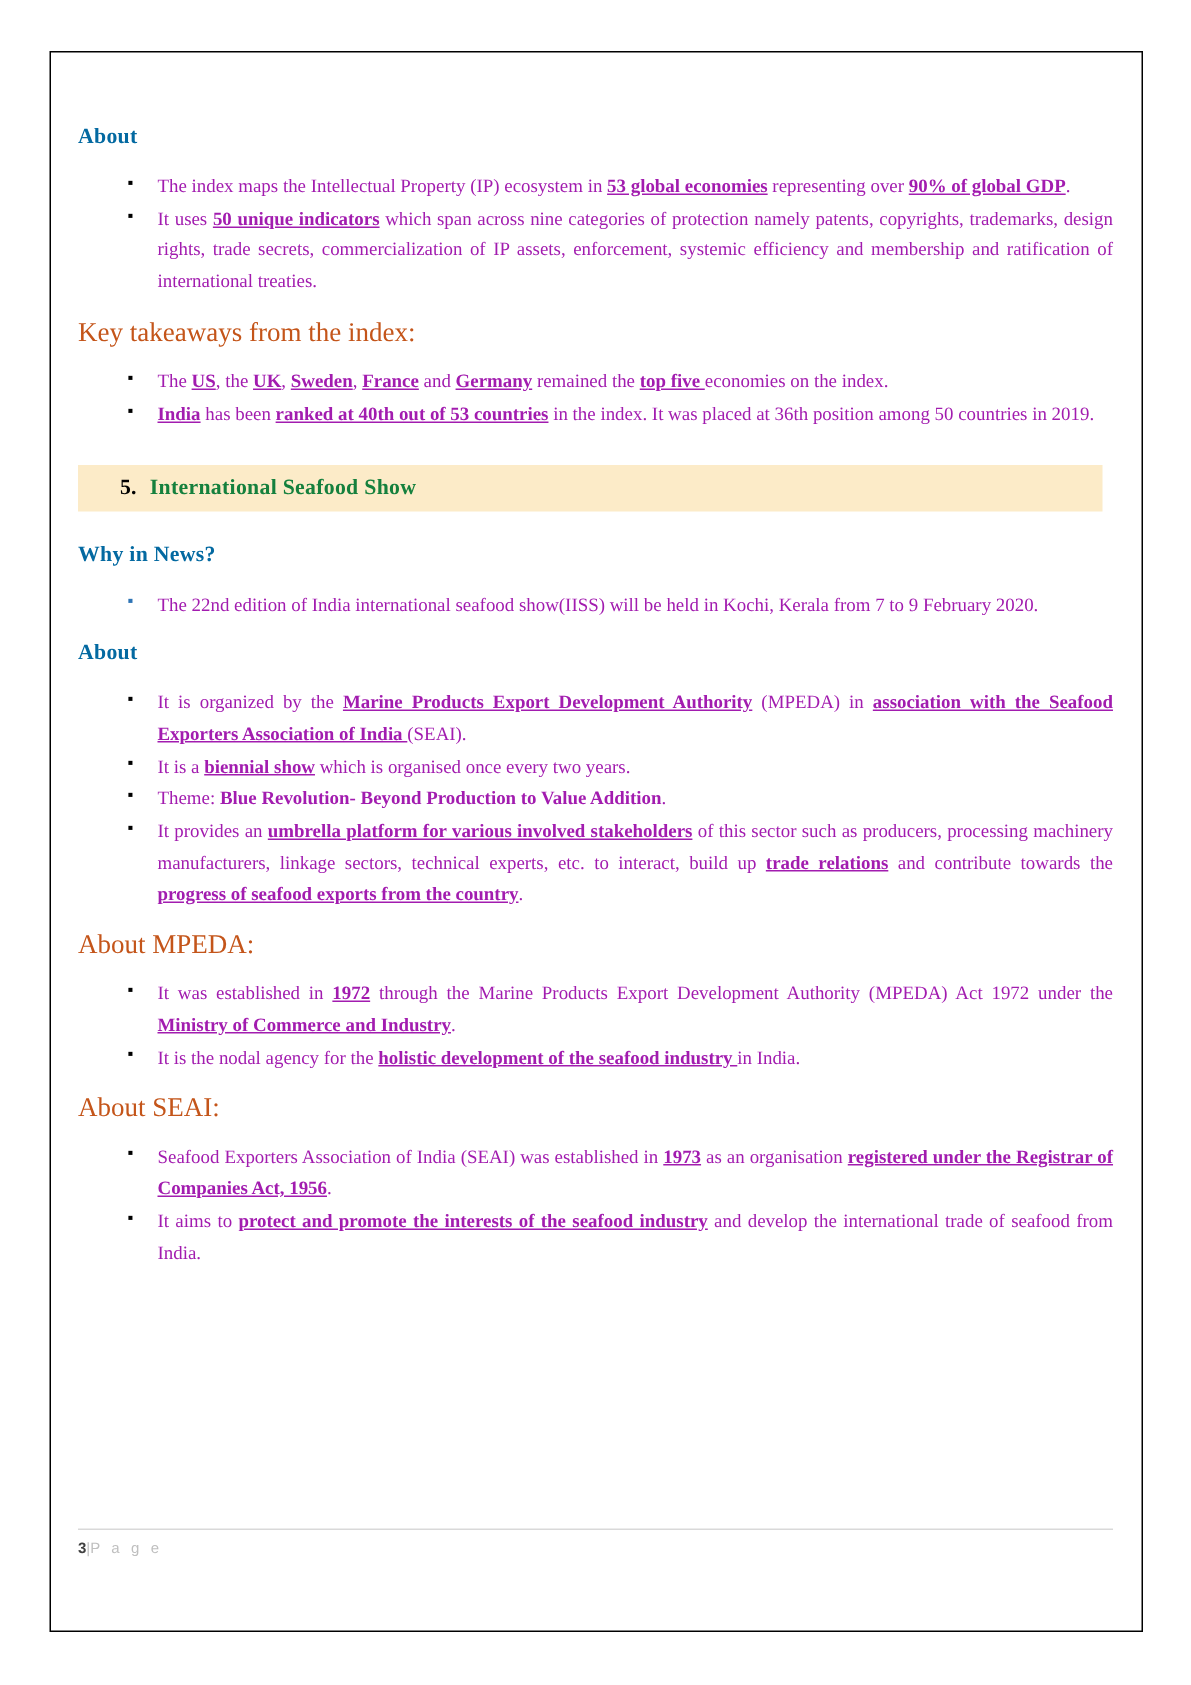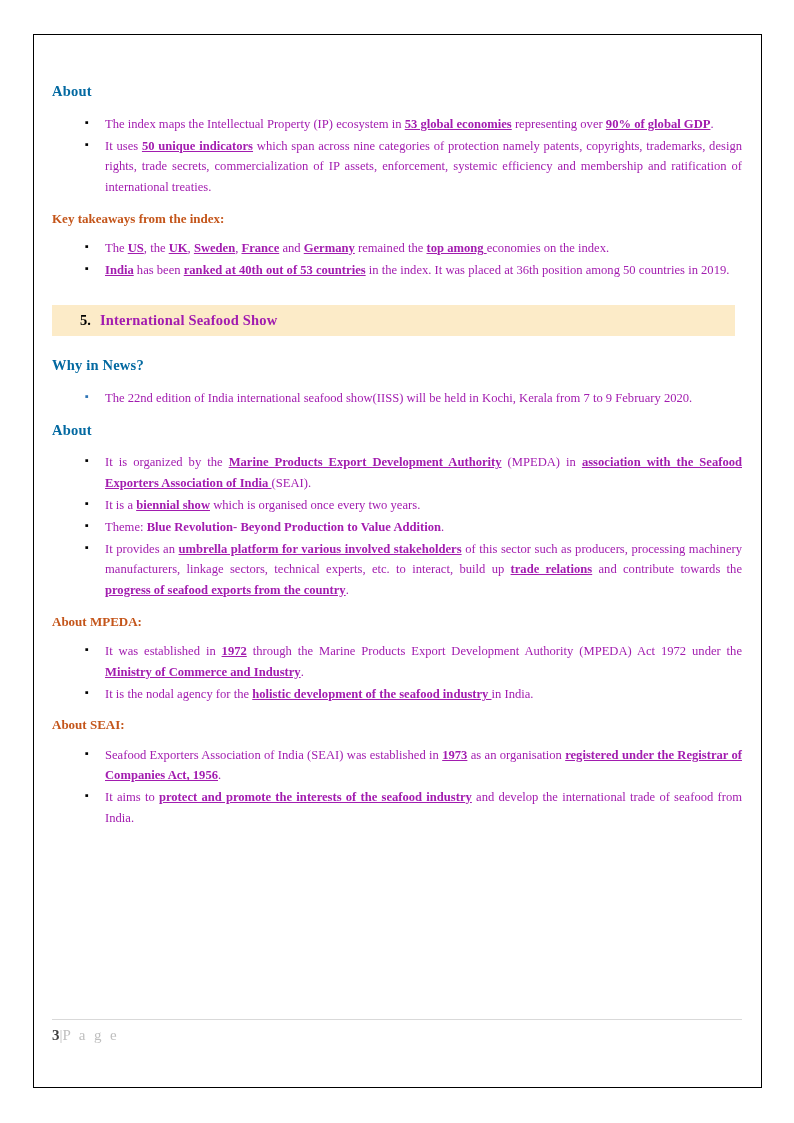--- a/index.html
+++ b/index.html
@@ -37,22 +37,22 @@
   .h-blue {
     color: #0369a1;
     font-weight: bold;
     font-size: 14.5px;
     letter-spacing: 0.2px;
     margin: 0 0 14px 0;
     line-height: 1.1;
   }
   .h-orange {
     color: #C4551A;
-    font-weight: bold;
-    font-size: 13px;
+    font-weight: normal;
+    font-size: 18px;
     margin: 0 0 12px 0;
     line-height: 1.1;
   }
 
   
   .banner {
     background: #FCEBC8;
     width: 683px;
     height: 31px;
     display: flex;
@@ -62,21 +62,21 @@
   .banner-num {
     font-weight: bold;
     font-size: 14.5px;
     color: #000;
     padding-left: 28px;
     padding-right: 9px;
   }
   .banner-title {
     font-weight: bold;
     font-size: 14.5px;
-    color: #a21caf;
+    color: #15803d;
     letter-spacing: 0.2px;
   }
 
   
   .blist {
     list-style: none;
     margin: 0 0 14px 0;
     padding: 0;
   }
   .blist li {
@@ -112,24 +112,24 @@
     left: 52px;
     top: 1019px;
     width: 690px;
   }
   .footer-rule {
     border-top: 1px solid #D9D9D9;
     width: 690px;
     margin-bottom: 7px;
   }
   .footer-text {
-    font-size: 15px;
+    font-size: 10px;
     color: #BFBFBF;
     letter-spacing: 2.4px;
-    font-family: Liberation Serif, serif;
+    font-family: Liberation Sans, sans-serif;
   }
   .footer-text .pg-num {
     color: #404040;
     font-weight: bold;
     letter-spacing: 0;
   }
   .footer-text .sep {
     color: #BFBFBF;
     letter-spacing: 0;
   }
@@ -142,21 +142,21 @@
 <div class="content">
 
   <h2 class="h-blue">About</h2>
   <ul class="blist">
       <li><span>The index maps the Intellectual Property (IP) ecosystem in </span><span class="bu">53 global economies</span><span> representing over </span><span class="bu">90% of global GDP</span><span>.</span></li>
       <li><span>It uses </span><span class="bu">50 unique indicators</span><span> which span across nine categories of protection namely patents, copyrights, trademarks, design rights, trade secrets, commercialization of IP assets, enforcement, systemic efficiency and membership and ratification of international treaties.</span></li>
     </ul>
 
   <h3 class="h-orange">Key takeaways from the index:</h3>
   <ul class="blist">
-      <li><span>The </span><span class="bu">US</span><span>, the </span><span class="bu">UK</span><span>, </span><span class="bu">Sweden</span><span>, </span><span class="bu">France</span><span> and </span><span class="bu">Germany</span><span> remained the </span><span class="bu">top among </span><span>economies on the index.</span></li>
+      <li><span>The </span><span class="bu">US</span><span>, the </span><span class="bu">UK</span><span>, </span><span class="bu">Sweden</span><span>, </span><span class="bu">France</span><span> and </span><span class="bu">Germany</span><span> remained the </span><span class="bu">top five </span><span>economies on the index.</span></li>
       <li><span class="bu">India</span><span> has been </span><span class="bu">ranked at 40th out of 53 countries</span><span> in the index. It was placed at 36th position among 50 countries in 2019.</span></li>
     </ul>
 
   <div class="banner">
     <span class="banner-num">5.</span>
     <span class="banner-title">International Seafood Show</span>
   </div>
 
   <h2 class="h-blue">Why in News?</h2>
   <ul class="blist blue-bullet">

